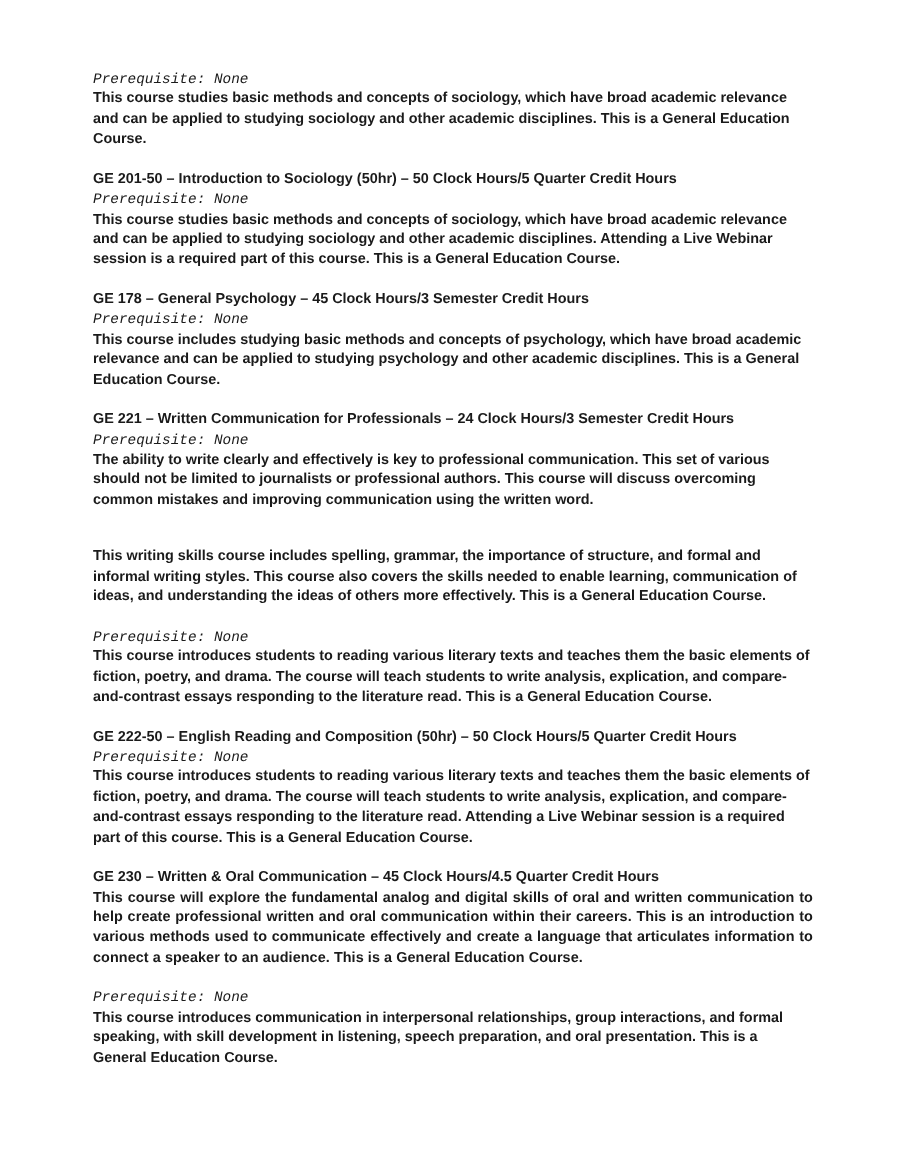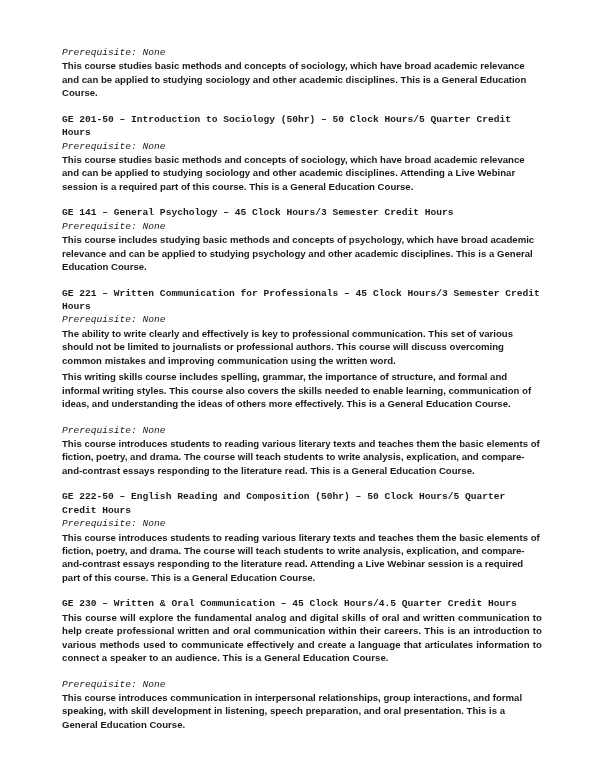--- a/index.html
+++ b/index.html
@@ -22,33 +22,32 @@
       width: 480px;
       font-size: 9.6px;
       line-height: 13.4px;
     }
     .course {
       margin: 0 0 13.2px 0;
     }
     .course-title {
       font-weight: bold;
       margin: 0;
-      font-family: Liberation Mono, monospace;
     }
     .prereq {
       font-style: italic;
       margin: 0;
       font-family: Liberation Mono, monospace;
     }
     .desc {
       margin: 0;
       font-weight: bold;
     }
     .desc + .desc {
-      margin-top: 3px;
+      margin-top: 24px;
     }
     .desc.justify {
       text-align: justify;
       letter-spacing: 0.05px;
     }
     .page-number {
       position: absolute;
       left: 523px;
       top: 772px;
       font-size: 9.6px;
@@ -66,27 +65,27 @@
     <p class="desc">This course studies basic methods and concepts of sociology, which have broad academic relevance and can be applied to studying sociology and other academic disciplines. This is a General Education Course.</p>
   </div>
 
   <div class="course">
     <p class="course-title">GE 201-50 – Introduction to Sociology (50hr) – 50 Clock Hours/5 Quarter Credit Hours</p>
     <p class="prereq">Prerequisite: None</p>
     <p class="desc">This course studies basic methods and concepts of sociology, which have broad academic relevance and can be applied to studying sociology and other academic disciplines. Attending a Live Webinar session is a required part of this course. This is a General Education Course.</p>
   </div>
 
   <div class="course">
-    <p class="course-title">GE 141 – General Psychology – 45 Clock Hours/3 Semester Credit Hours</p>
+    <p class="course-title">GE 178 – General Psychology – 45 Clock Hours/3 Semester Credit Hours</p>
     <p class="prereq">Prerequisite: None</p>
     <p class="desc">This course includes studying basic methods and concepts of psychology, which have broad academic relevance and can be applied to studying psychology and other academic disciplines. This is a General Education Course.</p>
   </div>
 
   <div class="course">
-    <p class="course-title">GE 221 – Written Communication for Professionals – 45 Clock Hours/3 Semester Credit Hours</p>
+    <p class="course-title">GE 221 – Written Communication for Professionals – 24 Clock Hours/3 Semester Credit Hours</p>
     <p class="prereq">Prerequisite: None</p>
     <p class="desc">The ability to write clearly and effectively is key to professional communication. This set of various should not be limited to journalists or professional authors. This course will discuss overcoming common mistakes and improving communication using the written word.</p>
     <p class="desc">This writing skills course includes spelling, grammar, the importance of structure, and formal and informal writing styles. This course also covers the skills needed to enable learning, communication of ideas, and understanding the ideas of others more effectively. This is a General Education Course.</p>
   </div>
 
   <div class="course">
     <p class="prereq">Prerequisite: None</p>
     <p class="desc">This course introduces students to reading various literary texts and teaches them the basic elements of fiction, poetry, and drama. The course will teach students to write analysis, explication, and compare-and-contrast essays responding to the literature read. This is a General Education Course.</p>
   </div>
 

